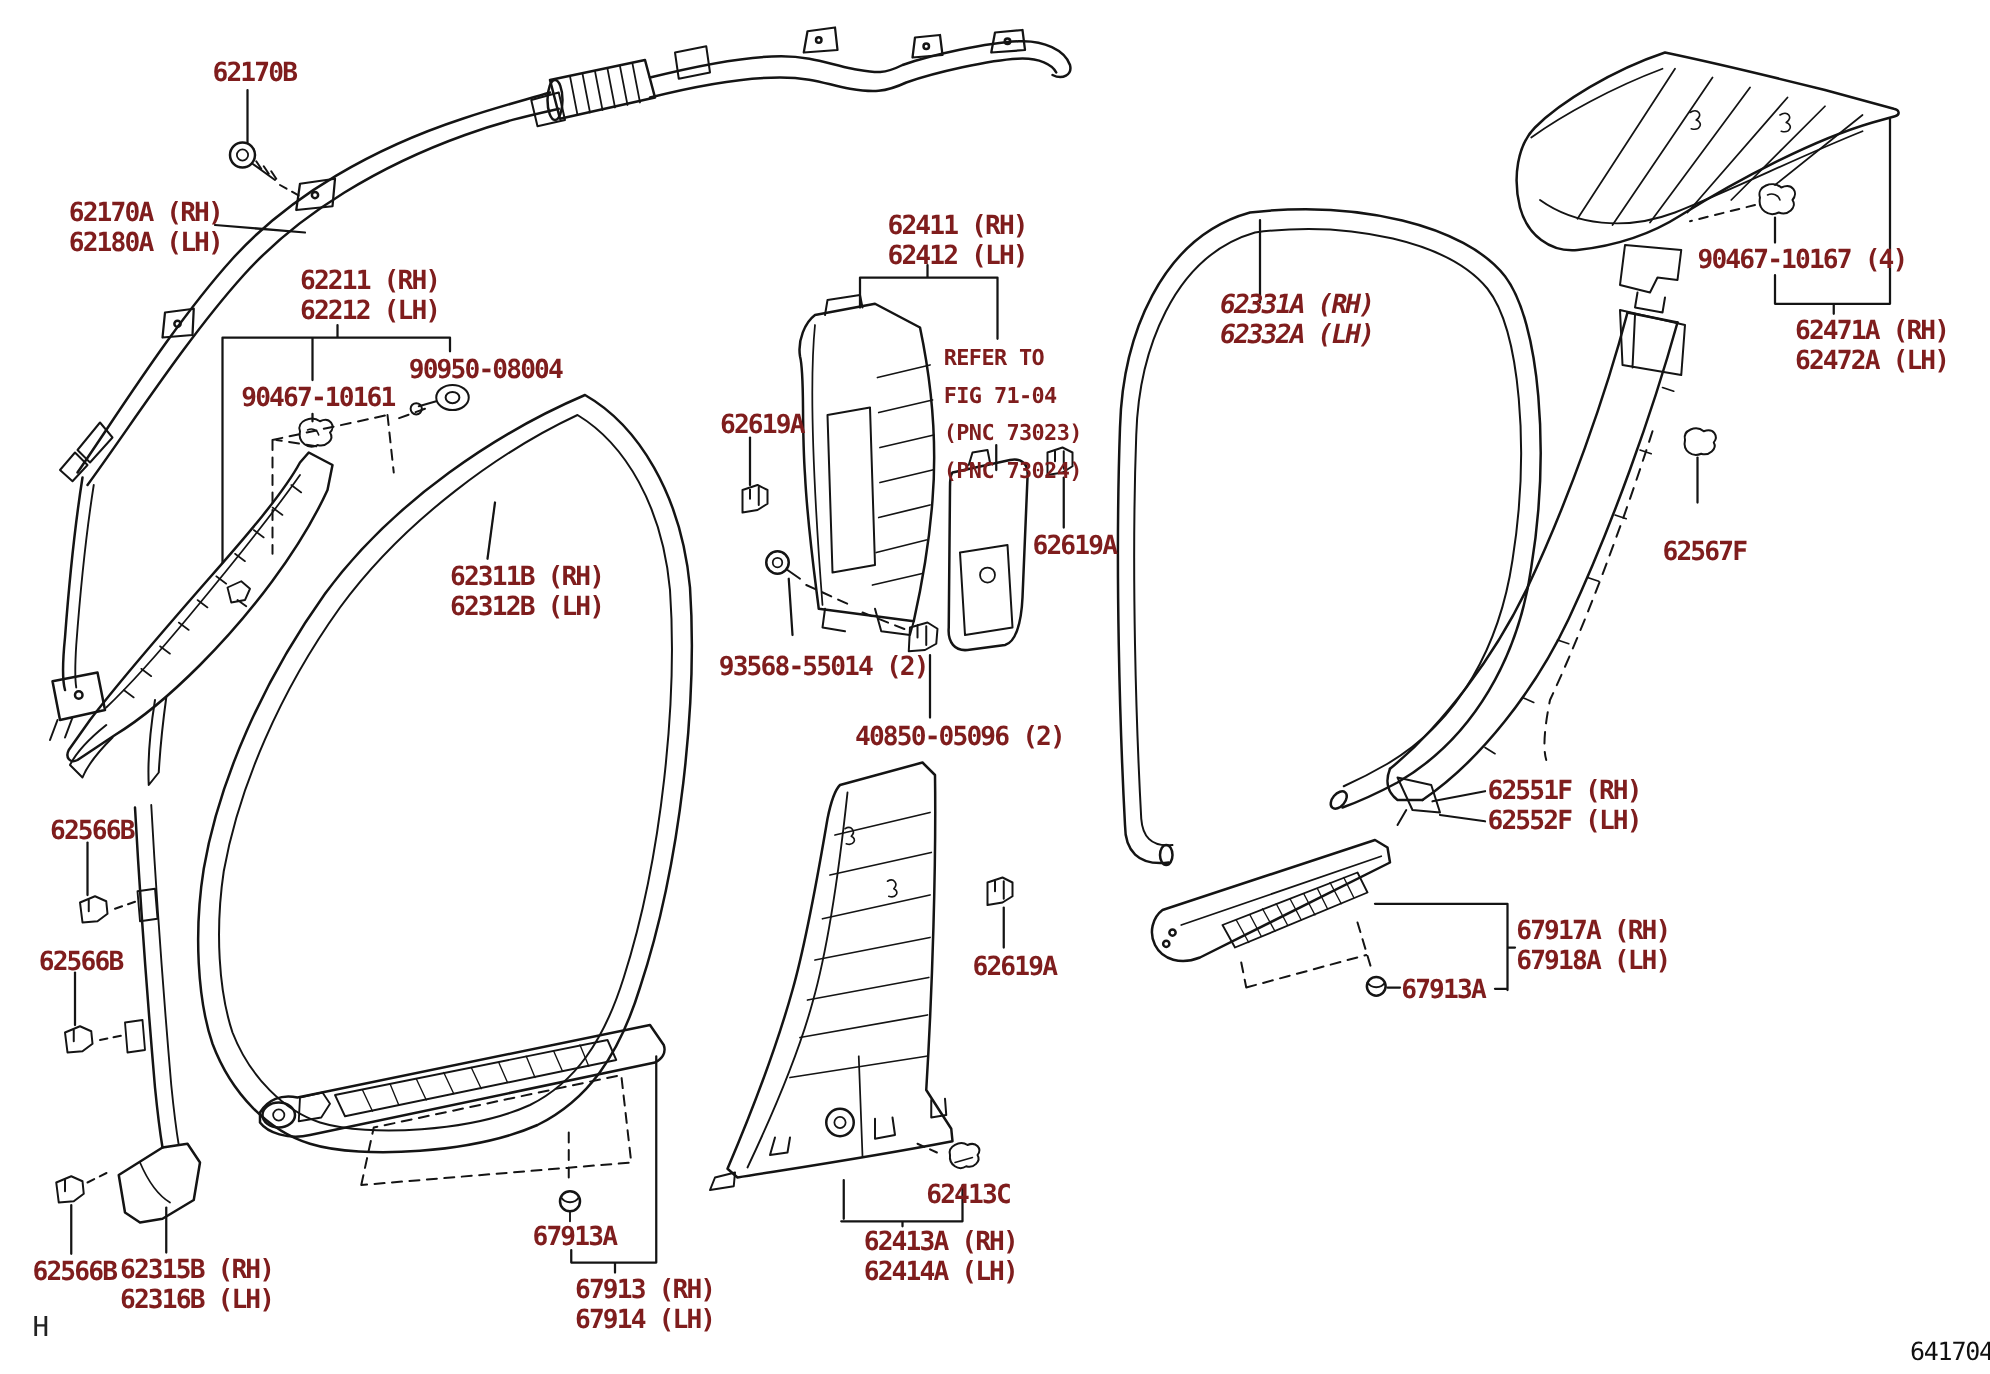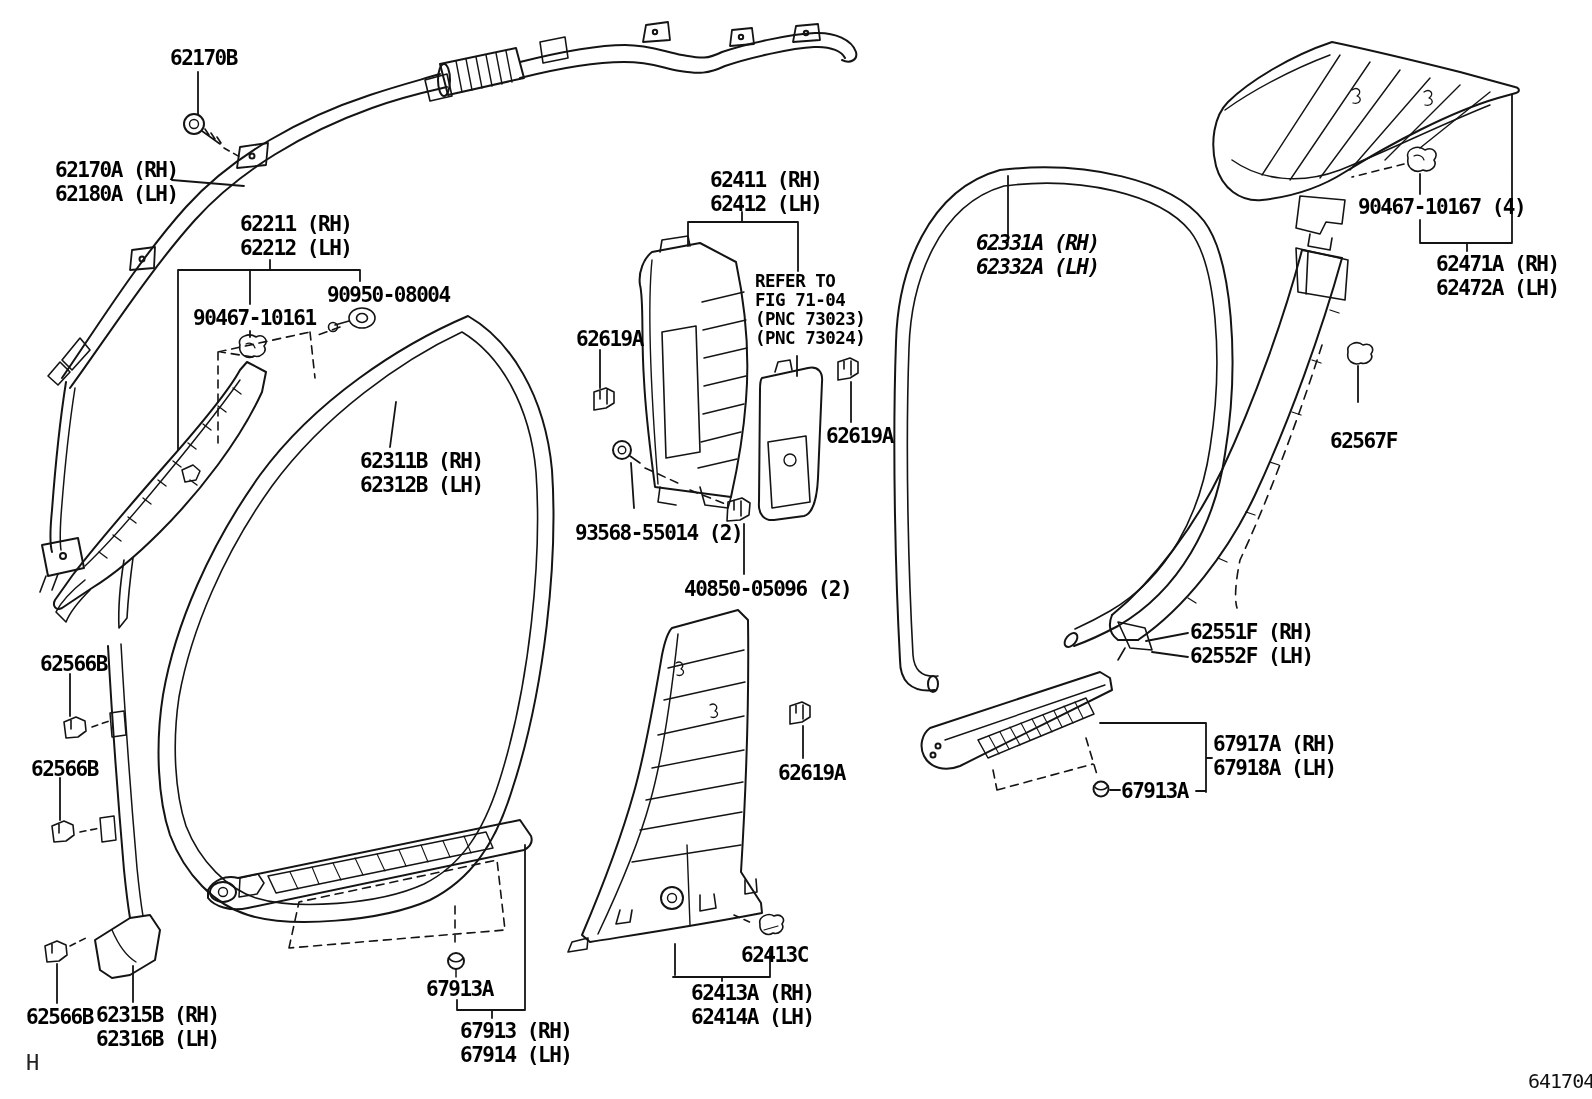--- a/index.html
+++ b/index.html
@@ -1,21 +1,21 @@
 <!DOCTYPE html>
 <html><head>
 <meta charset="utf-8">
 <style>
   html,body{margin:0;padding:0;background:#ffffff;}
   .stage{position:relative;width:1592px;height:1099px;background:#fff;overflow:hidden;
          font-family:"DejaVu Sans Mono", monospace;}
   svg.art{position:absolute;left:0;top:0;}
   .label{position:absolute;font:700 21px/24px "DejaVu Sans Mono", monospace;
-         letter-spacing:-1.5px;color:#000000;white-space:pre;}
-  .label.small{font-size:17.5px;line-height:19px;letter-spacing:-0.5px;}
+         letter-spacing:-1.5px;color:#7f1d1d;white-space:pre;}
+  .label.small{font-size:17.5px;line-height:30px;letter-spacing:-0.5px;}
   .page-marker{position:absolute;font:400 22px/22px "DejaVu Sans Mono", monospace;color:#222;}
   .drawing-code{position:absolute;font:400 20px/20px "DejaVu Sans Mono", monospace;
                 letter-spacing:-1px;color:#111;margin-left:22px;}
 </style>
 </head>
 <body>
 
 <div class="stage">
 
 <svg class="art" width="1592" height="1099" viewBox="0 0 1592 1099">

